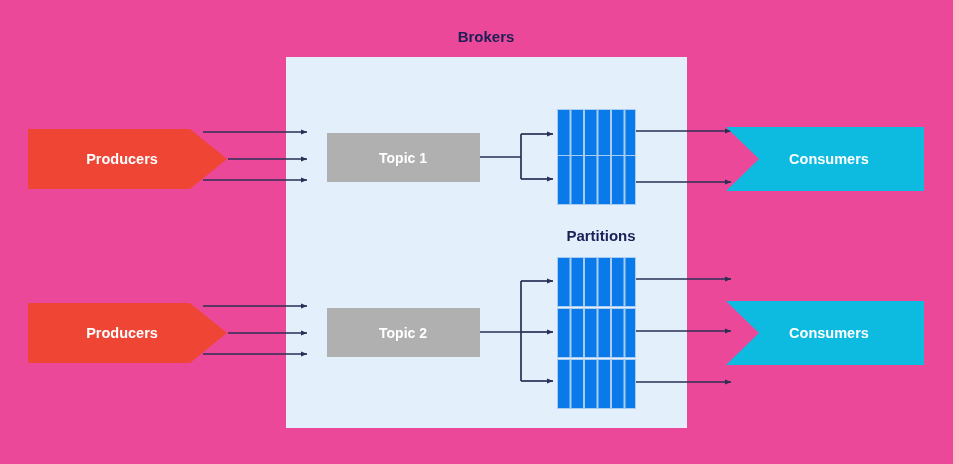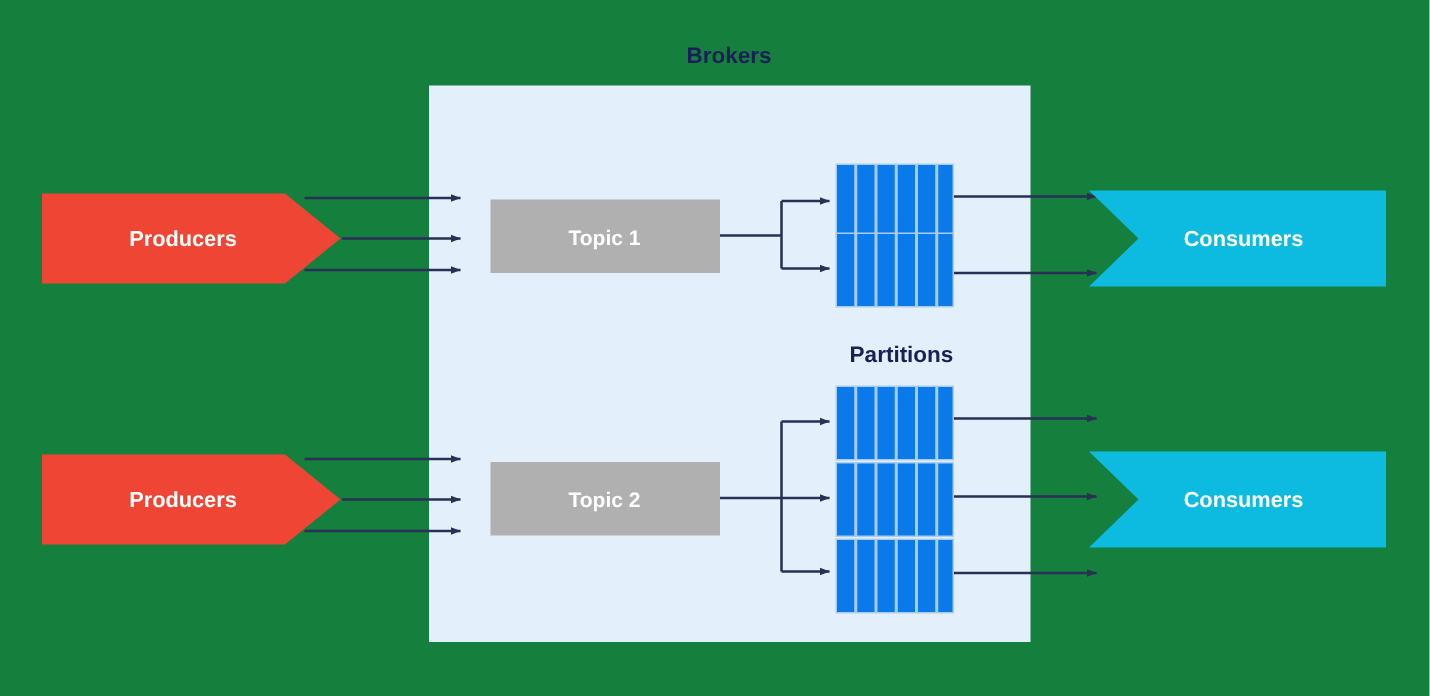--- a/index.html
+++ b/index.html
@@ -10,21 +10,21 @@
   body {
     width: 953px;
     height: 464px;
     font-family: "Liberation Sans", sans-serif;
     overflow: hidden;
   }
   #diagram-root {
     position: relative;
     width: 953px;
     height: 464px;
-    background: #15803d;
+    background: #ec4899;
   }
   svg#kafka-svg {
     display: block;
     width: 953px;
     height: 464px;
   }
   .lbl-heading {
     font-family: "Liberation Sans", sans-serif;
     font-size: 15px;
     font-weight: bold;

